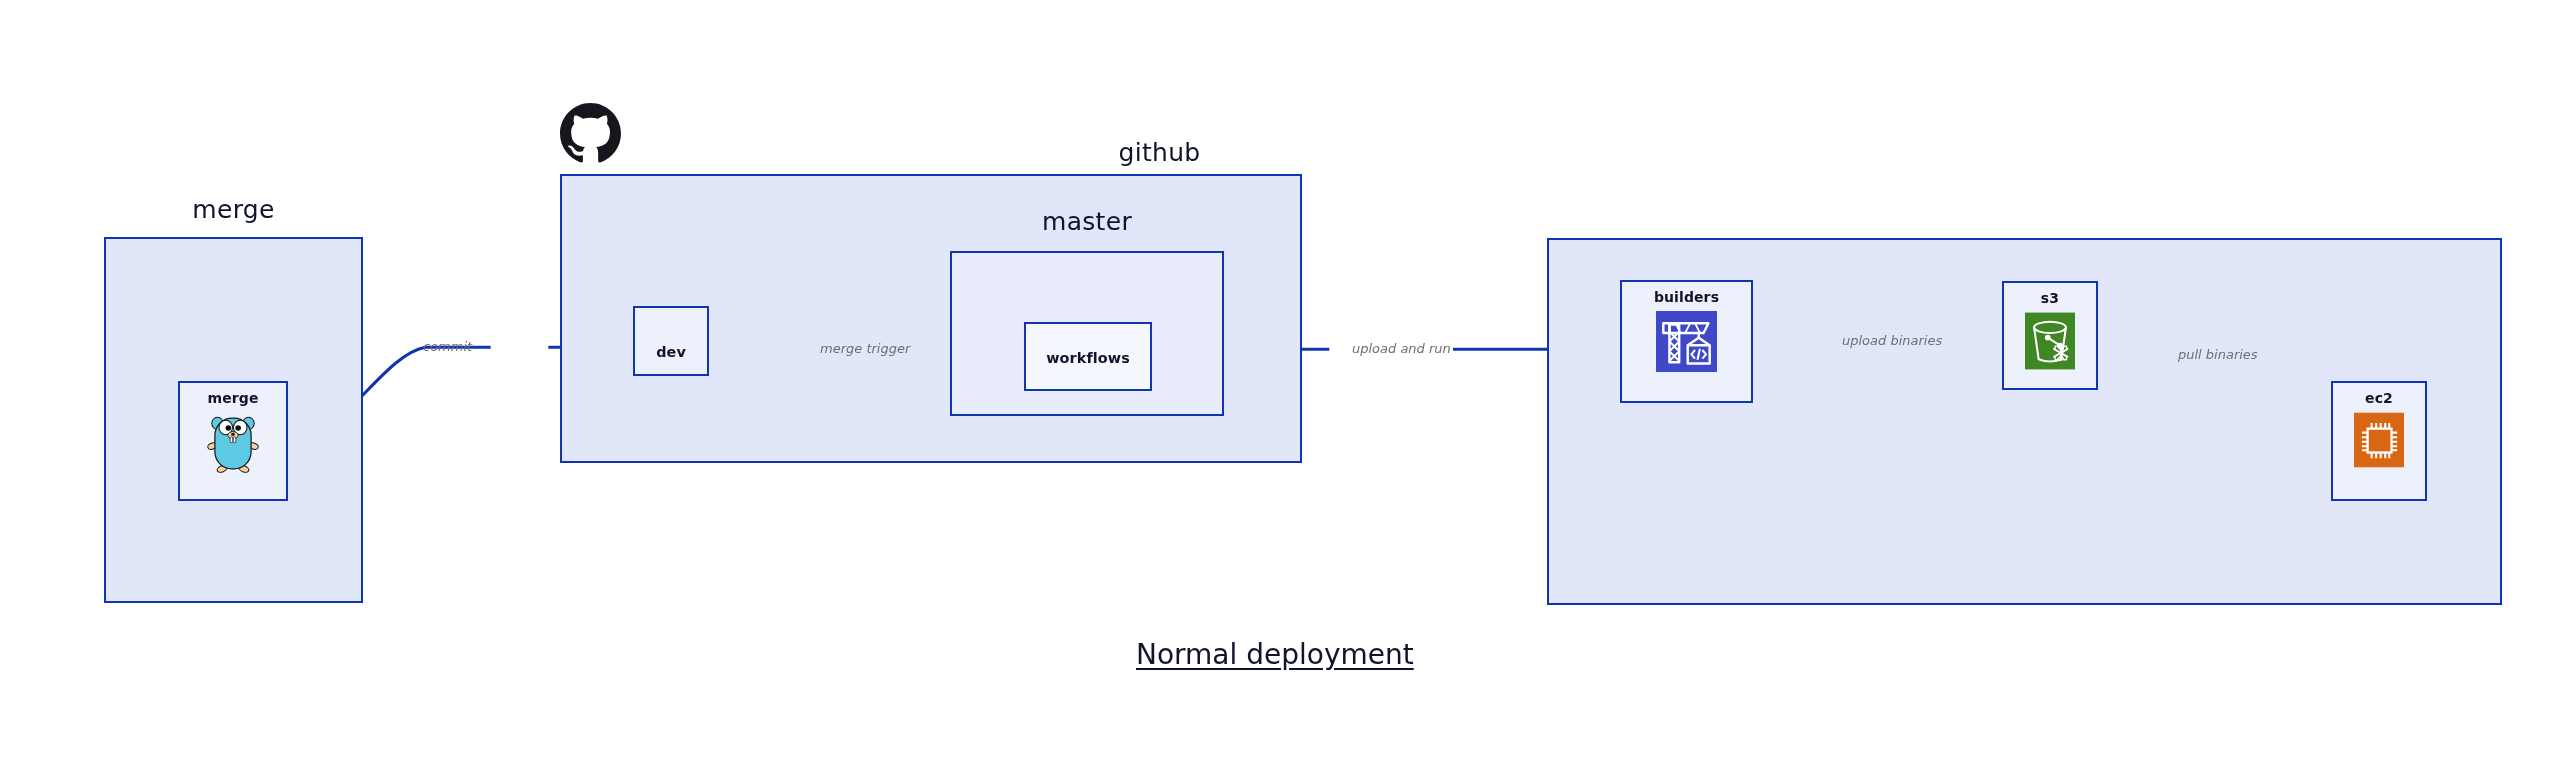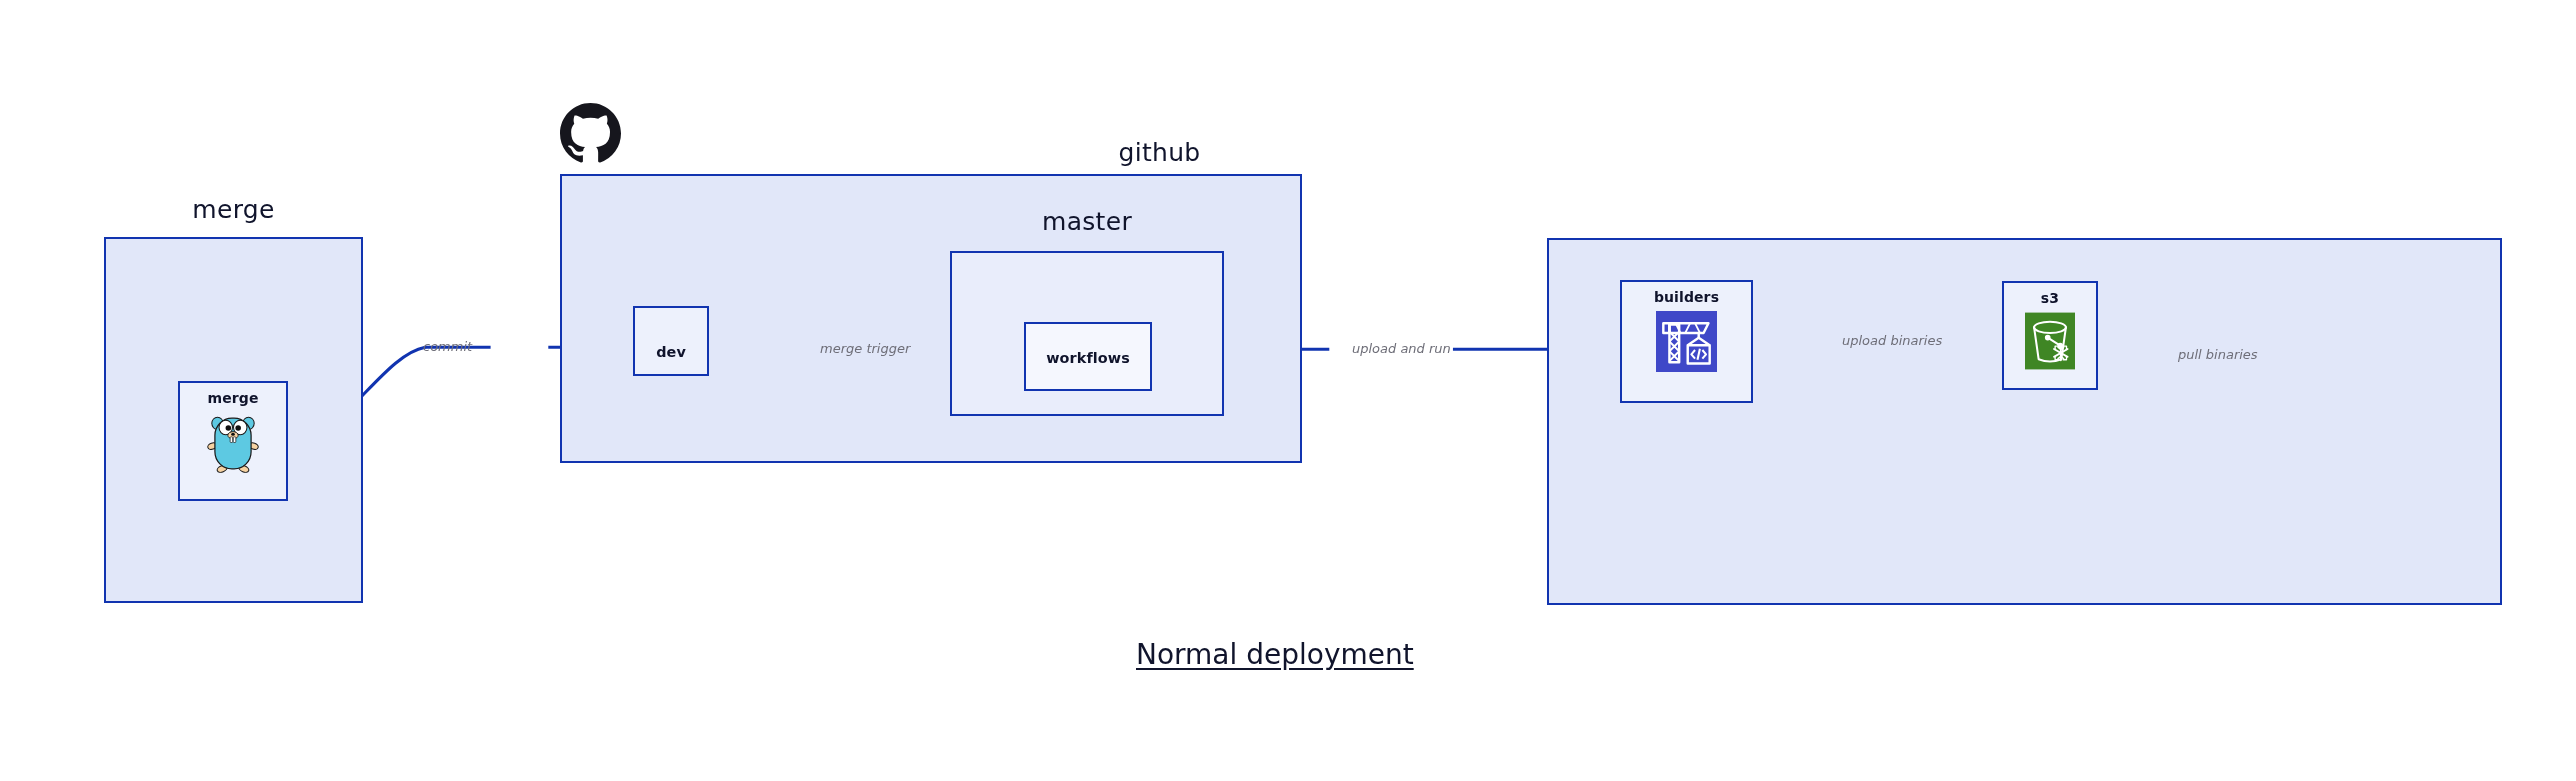--- a/index.html
+++ b/index.html
@@ -240,20 +240,39 @@
         <g stroke="#ffffff" stroke-width="3.2" stroke-linecap="round">
           <path d="M63 58 L63 84 M51 64 L75 78 M51 78 L75 64"></path>
           <path d="M58 61 L63 65 L68 61 M58 81 L63 77 L68 81" stroke-width="2.6" fill="none"></path>
           <path d="M53 59 L53 65 M53 59 L59 59 M73 59 L73 65 M73 59 L67 59
                    M53 83 L53 77 M53 83 L59 83 M73 83 L73 77 M73 83 L67 83" stroke-width="2.4"></path>
         </g>
       </svg>
     </div>
   </div>
 
+  <div class="node" style="left:2331px; top:381px; width:96px; height:120px;">
+    <div class="node-label">ec2</div>
+    <div class="node-icon">
+      <svg width="50" height="56" viewBox="0 0 88 96" xmlns="http://www.w3.org/2000/svg">
+        <rect x="0" y="0" width="88" height="96" fill="#d86613"></rect>
+        <g stroke="#ffffff" stroke-width="4" fill="none">
+          <rect x="24" y="28" width="42" height="42"></rect>
+
+          <path d="M31 28 L31 18 M39 28 L39 18 M47 28 L47 18 M55 28 L55 18 M62 28 L62 18" stroke-width="3.6"></path>
+
+          <path d="M31 70 L31 80 M39 70 L39 80 M47 70 L47 80 M55 70 L55 80 M62 70 L62 80" stroke-width="3.6"></path>
+
+          <path d="M24 35 L14 35 M24 43 L14 43 M24 51 L14 51 M24 59 L14 59 M24 66 L14 66" stroke-width="3.6"></path>
+
+          <path d="M66 35 L76 35 M66 43 L76 43 M66 51 L76 51 M66 59 L76 59 M66 66 L76 66" stroke-width="3.6"></path>
+        </g>
+      </svg>
+    </div>
+  </div>
 
   <div class="edge-label" style="left:423px; top:339px;">commit</div>
 
   <div class="edge-label" style="left:820px; top:341px;">merge trigger</div>
 
   <div class="edge-label" style="left:1332px; top:341px;margin-left:20px;">upload and run</div>
 
   <div class="edge-label" style="left:1842px; top:333px;">upload binaries</div>
 
   <div class="edge-label" style="left:2178px; top:347px;">pull binaries</div>

